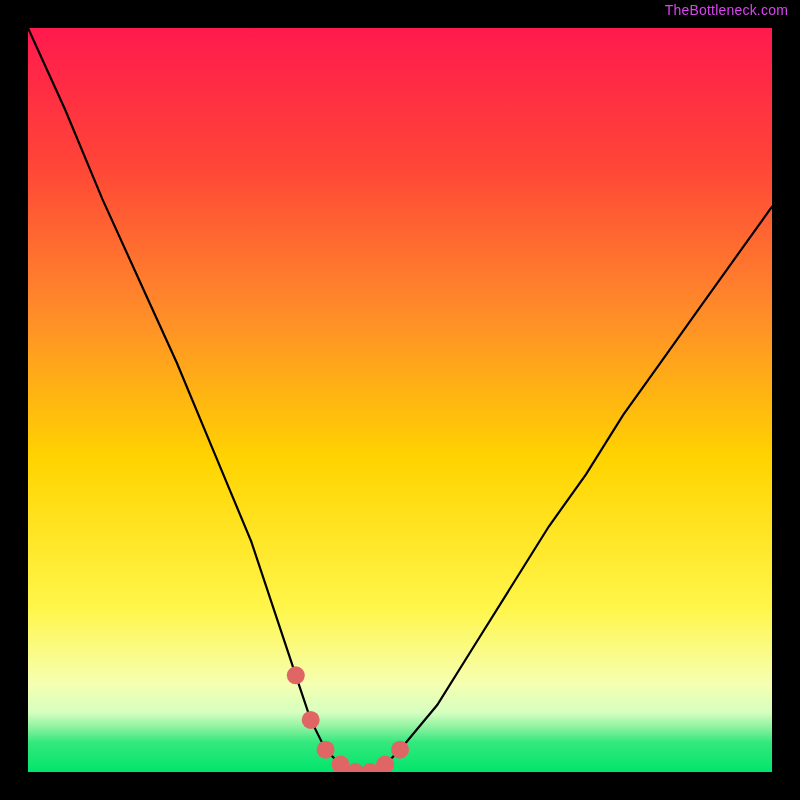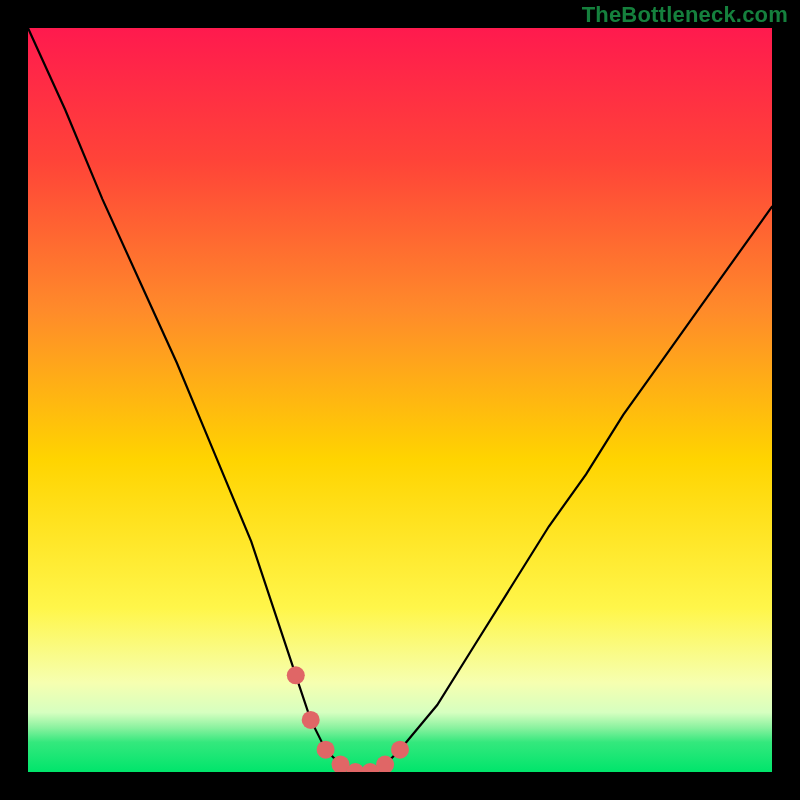--- a/index.html
+++ b/index.html
@@ -37,23 +37,23 @@
     position: absolute;
     inset: 0;
     width: 100%;
     height: 100%;
     pointer-events: none;
   }
   .watermark {
     position: absolute;
     top: 2px;
     right: 12px;
-    color: #15803d;
-    font-size: 22px;
-    font-weight: 700;
+    color: #d946ef;
+    font-size: 14px;
+    font-weight: 400;
     letter-spacing: 0.2px;
   }
 </style>
 </head>
 <body>
 
 <div class="frame">
 
   <div class="plot">
     <svg class="bg" viewBox="0 0 744 744" preserveAspectRatio="none">

